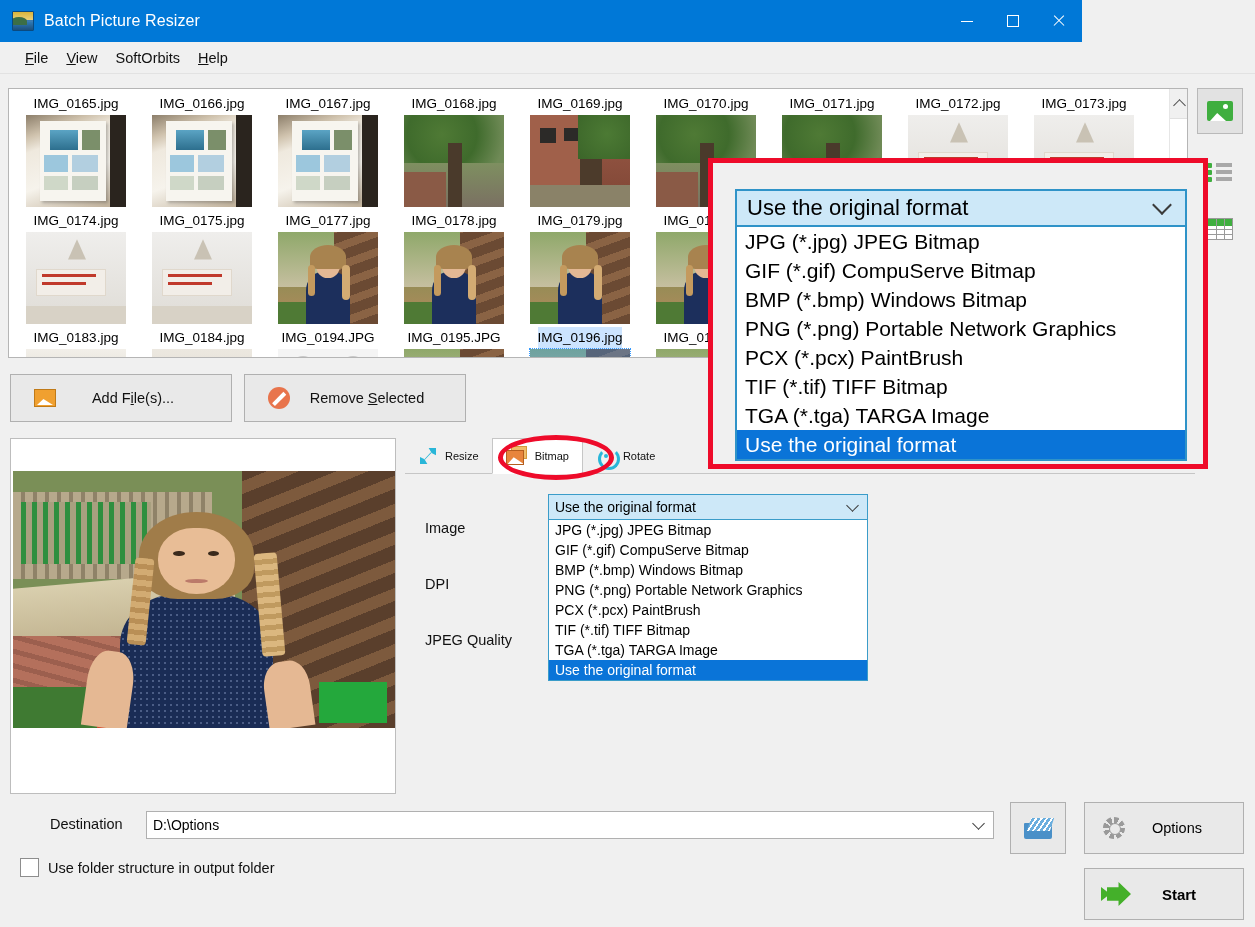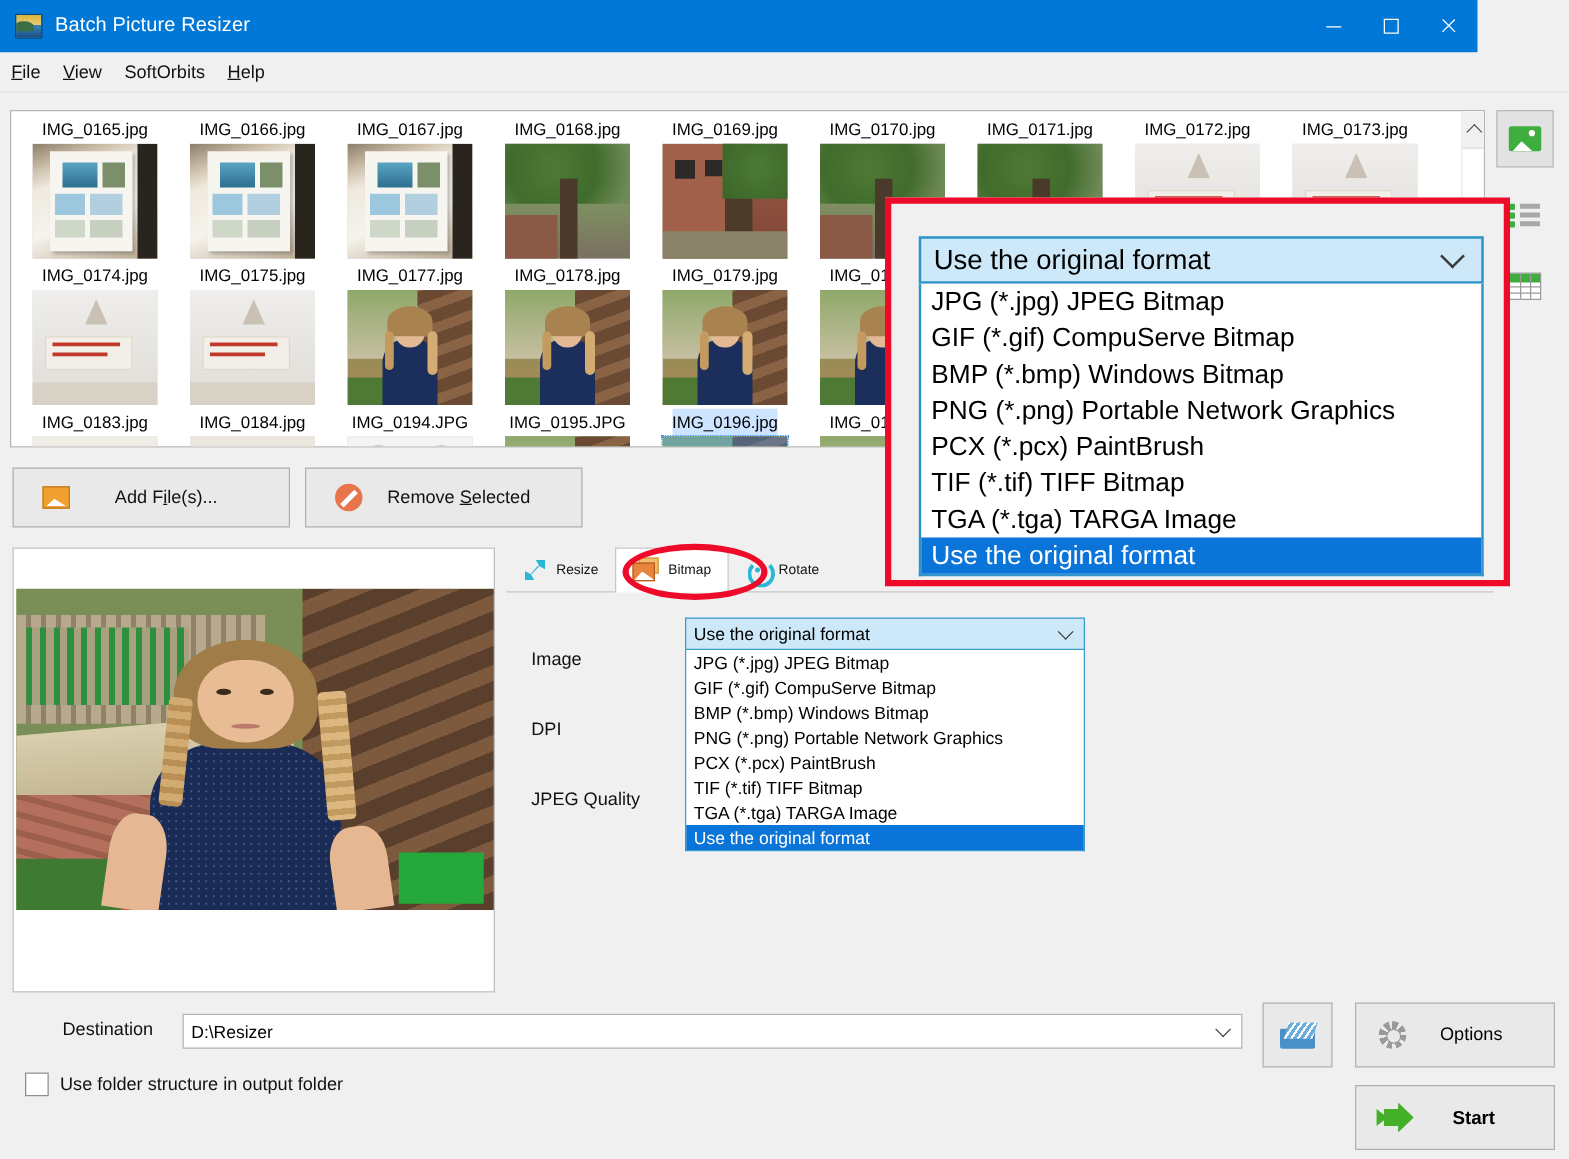--- a/index.html
+++ b/index.html
@@ -6,21 +6,21 @@
   html, body {
     width: 1255px; height: 927px;
     font-family: "Liberation Sans", sans-serif;
     background: #f0f0f0;
     overflow: hidden;
   }
   #app { position: relative; width: 1255px; height: 927px; background: #f0f0f0; }
 
   
   .titlebar {
-    position: absolute; left:0; top:0; width:1182px; height:42px;
+    position: absolute; left:0; top:0; width:1082px; height:42px;
     background:#0078d7; display:flex; align-items:center;
   }
   .app-icon {
     width:22px; height:20px; margin-left:12px; margin-right:10px;
     border:1px solid #0a4a80; border-radius:1px; overflow:hidden; position:relative;
     background: linear-gradient(#2f6fa8,#4a86b8);
   }
   .app-icon .sky { position:absolute; left:0; top:0; right:0; height:42%; background:linear-gradient(#d8b43a,#e8d07a); }
   .app-icon .sea { position:absolute; left:0; bottom:0; right:0; height:45%; background:linear-gradient(#2f79b5,#1c4f7c); }
   .app-icon .hill { position:absolute; left:-2px; bottom:30%; width:16px; height:8px; background:#3c6e46; border-radius:50% 50% 0 0; }
@@ -32,21 +32,21 @@
   .glyph-x { position:relative; width:14px; height:14px; }
   .glyph-x:before, .glyph-x:after {
     content:""; position:absolute; left:0; top:6px; width:14px; height:1.3px; background:#fff;
   }
   .glyph-x:before { transform:rotate(45deg); }
   .glyph-x:after { transform:rotate(-45deg); }
 
   
   .menubar {
     position:absolute; left:0; top:42px; width:1255px; height:32px;
-    background:#f0f0f0; display:flex; align-items:center; padding-left:0;
+    background:#f0f0f0; display:flex; align-items:center; padding-left:16px;
     border-bottom:1px solid #e2e2e2;
   }
   .menu-item { font-size:14.5px; color:#111; padding:3px 9px; cursor:default; }
   .menu-item u { text-decoration:underline; }
 
   
   .thumb-panel {
     position:absolute; left:8px; top:88px; width:1180px; height:270px;
     background:#fff; border:1px solid #b5b5b5; overflow:hidden;
   }
@@ -807,21 +807,21 @@
           <div class="big-opt">PCX (*.pcx) PaintBrush</div>
           <div class="big-opt">TIF (*.tif) TIFF Bitmap</div>
           <div class="big-opt">TGA (*.tga) TARGA Image</div>
           <div class="big-opt sel">Use the original format</div>
         </div>
     </div>
   </div>
 
   <div class="dest-label">Destination</div>
   <div class="dest-combo">
-    <span class="txt">D:\Resizer</span>
+    <span class="txt">D:\Options</span>
     <span class="chev-dn"></span>
   </div>
   <div class="browse-btn">
     <div class="ico-browse"></div>
   </div>
   <div class="opt-btn">
     <div class="ico-gear"></div>
     <div class="lbl">Options</div>
   </div>
   <div class="start-btn">

